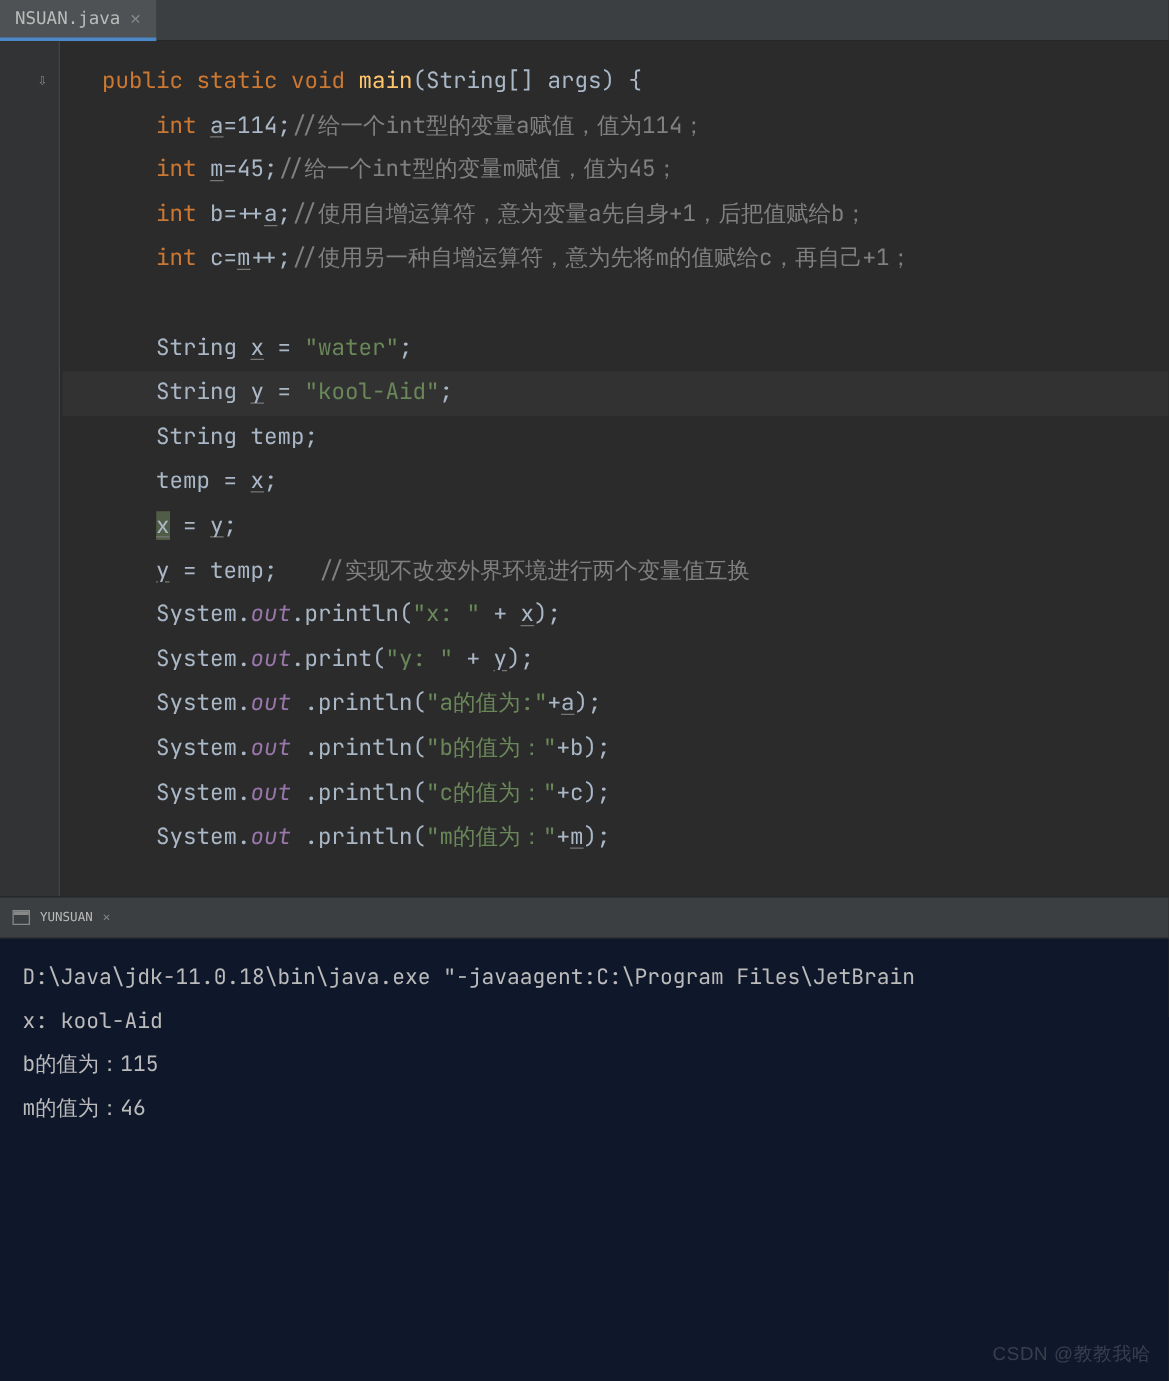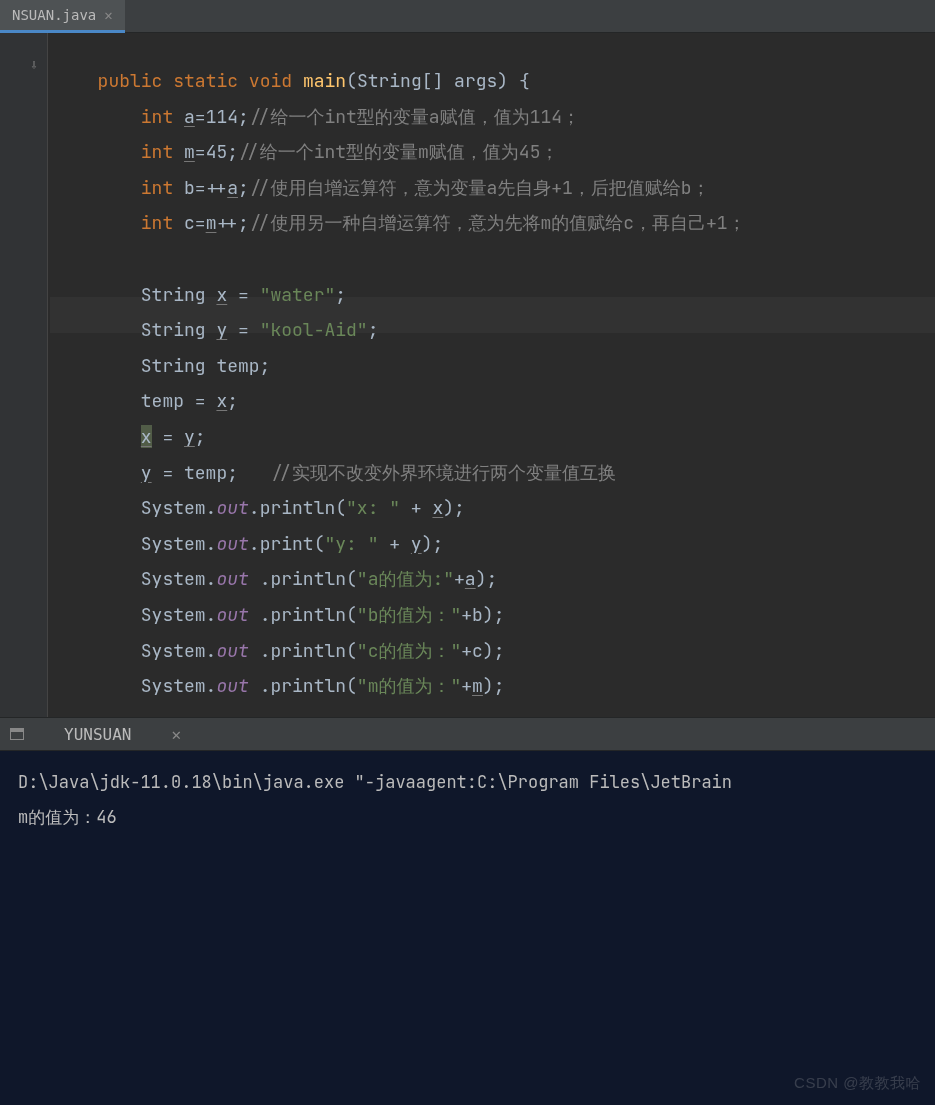--- a/index.html
+++ b/index.html
@@ -52,21 +52,21 @@
     border-right: 1px solid #444;
   }
   .gutter-icon {
     position: absolute;
     left: 30px;
     top: 24px;
     color: #888;
     font-size: 13px;
   }
   pre.code {
-    margin: 16px;
+    margin: 0;
     padding: 14px 0 0 60px;
     line-height: 35.6px;
     font-size: 18px;
     font-family: "JetBrains Mono","Consolas",monospace;
     white-space: pre;
   }
   .kw { color: #cc7832; }
   .mname { color: #ffc66d; }
   .str { color: #6a8759; }
   .comment { color: #808080; }
@@ -83,25 +83,24 @@
     z-index: 0;
   }
   .code-wrap { position: relative; }
   .code-content { position: relative; z-index: 1; }
   .terminal-header {
     background: #3c3f41;
     height: 34px;
     display: flex;
     align-items: center;
     padding: 0 10px;
-    font-size: 16px;
+    font-size: 10px;
     color: #bbbbbb;
     border-top: 1px solid #242627;
     border-bottom: 1px solid #242627;
-    gap: 32px;
   }
   .term-icon {
     display: inline-block;
     width: 14px; height: 12px;
     border: 1px solid #888;
     margin-right: 8px;
     position: relative;
   }
   .term-icon::after {
     content: "";
@@ -169,17 +168,19 @@
 </div>
 
 <div class="terminal-header">
   <span class="term-icon"></span>
   <span>YUNSUAN</span>
   <span class="close-icon">✕</span>
 </div>
 
 <div class="terminal-body">
 <div>D:\Java\jdk-11.0.18\bin\java.exe "-javaagent:C:\Program Files\JetBrain</div>
+<div>x: kool-Aid</div>
+<div>b的值为：115</div>
 <div>m的值为：46</div>
 <div>&nbsp;</div>
 </div>
 
 <div class="watermark">CSDN @教教我哈</div>
 
 </body></html>

